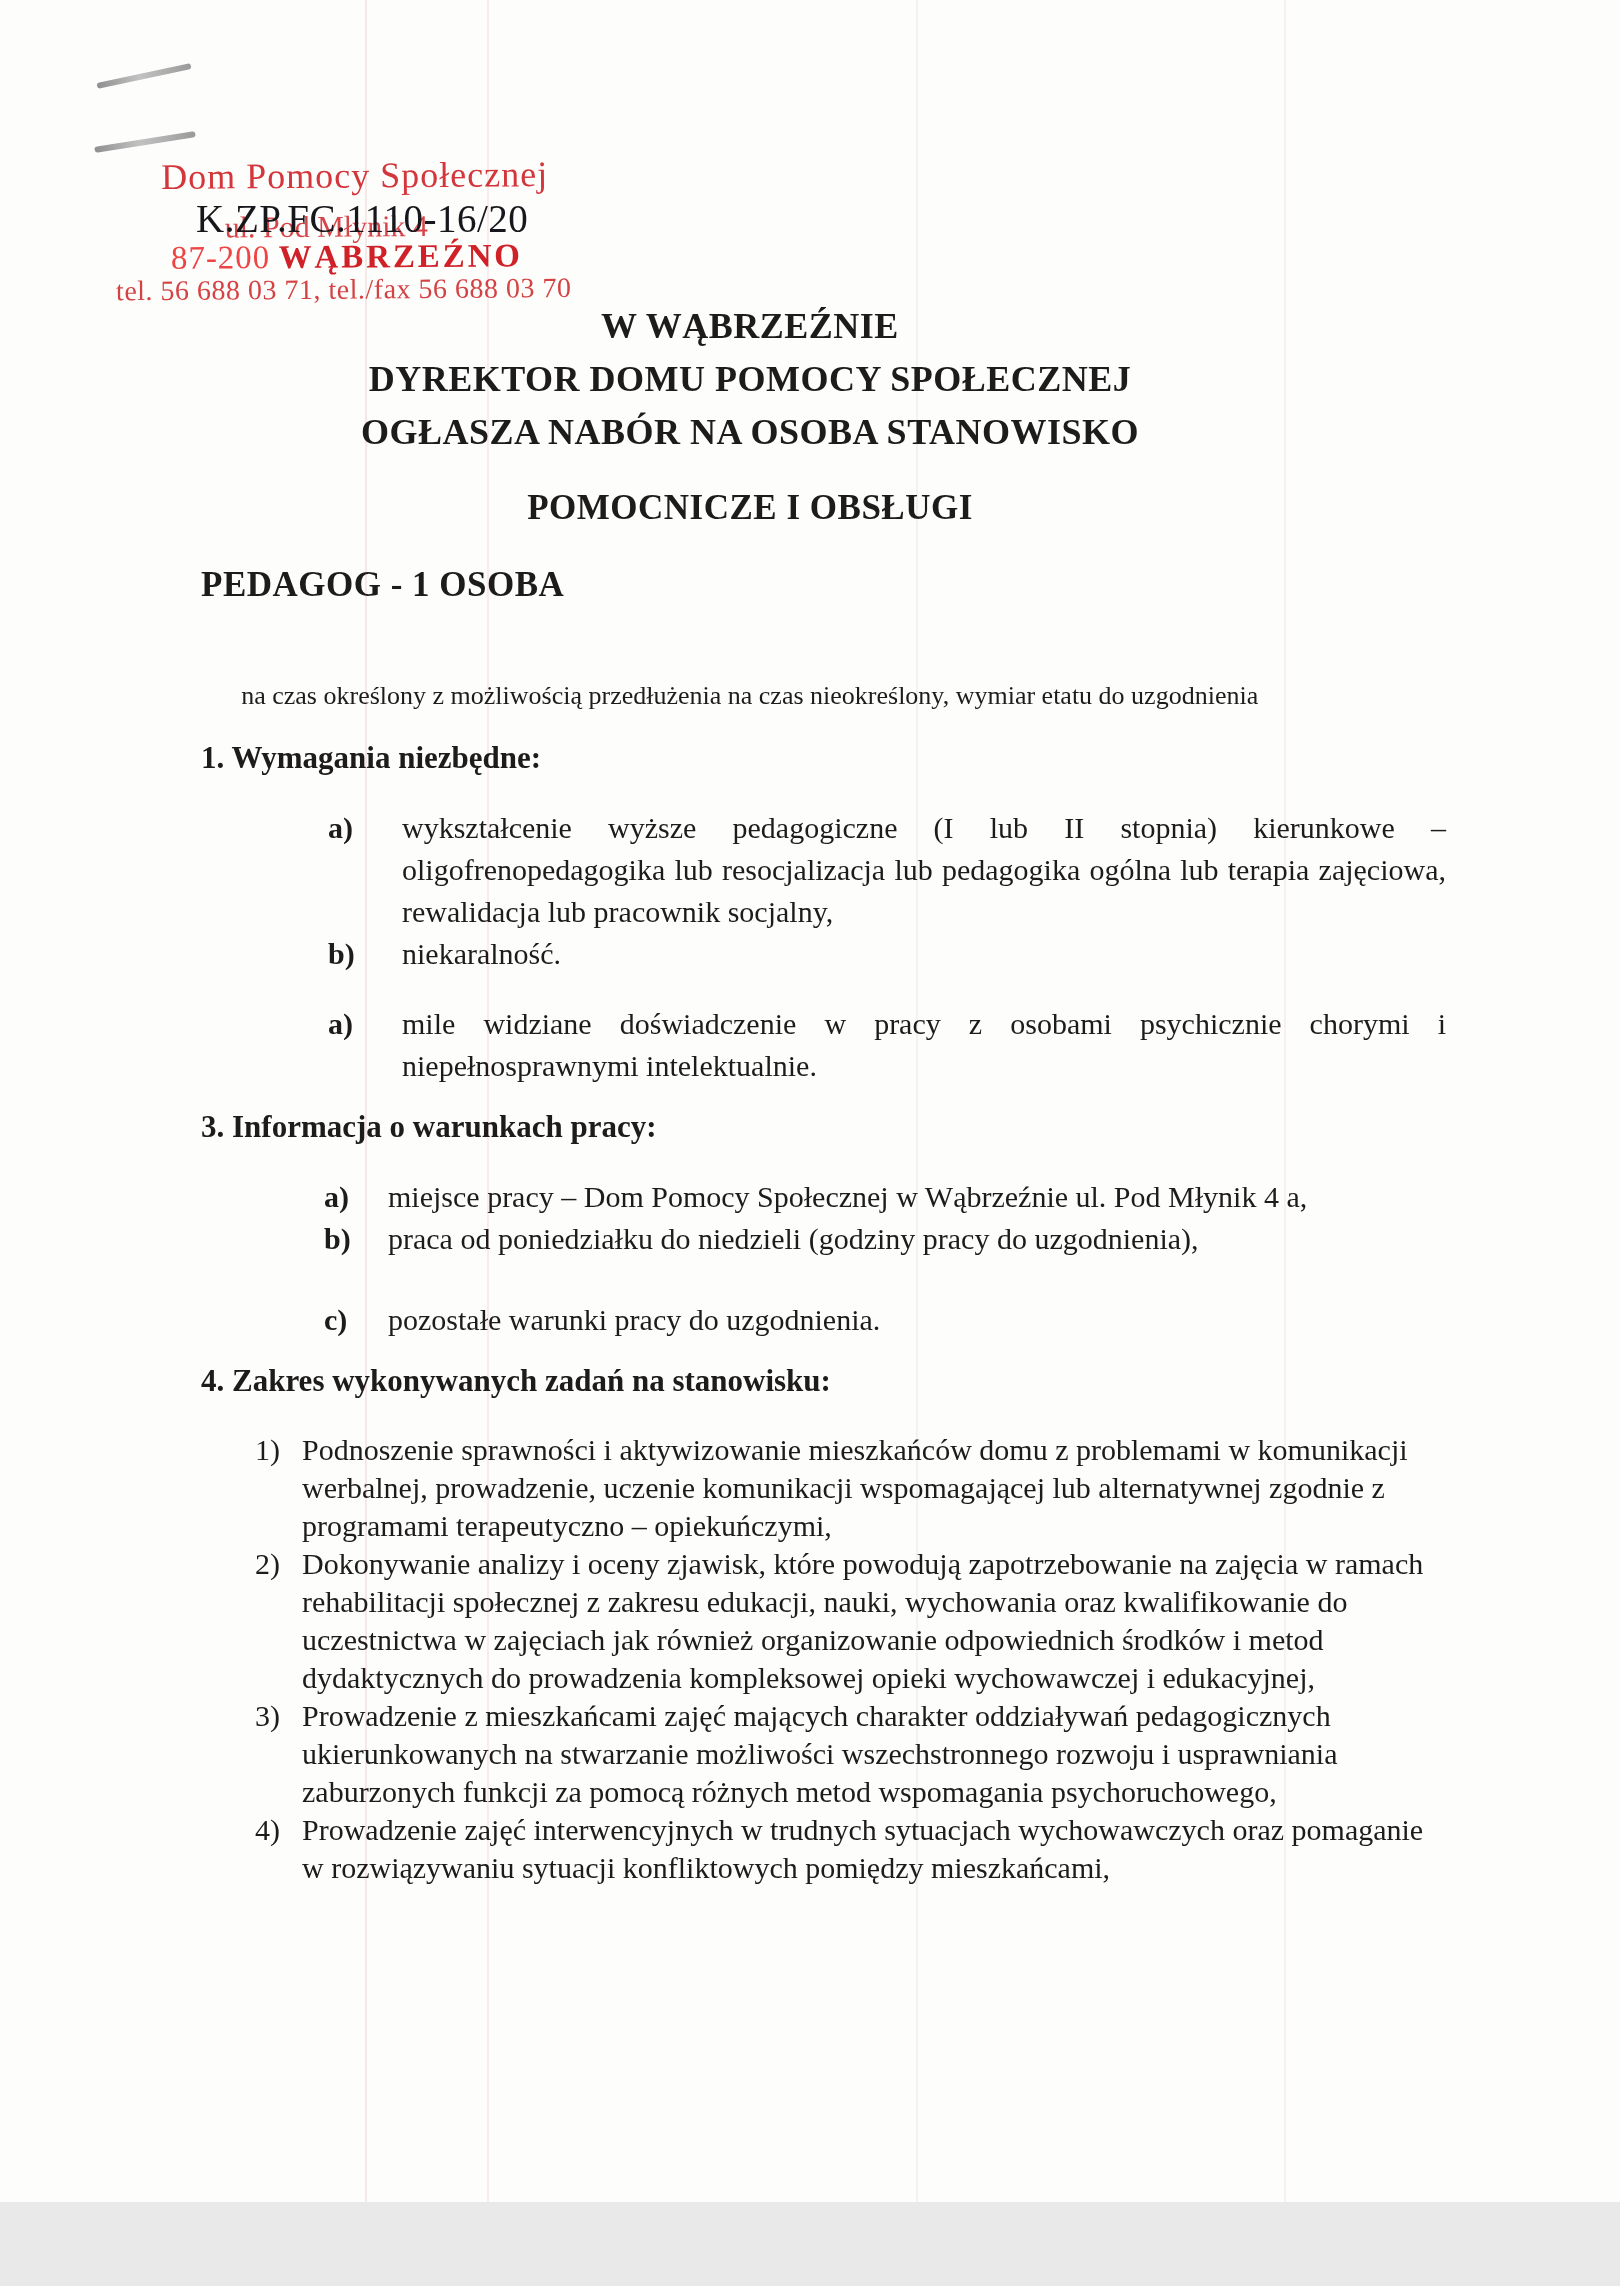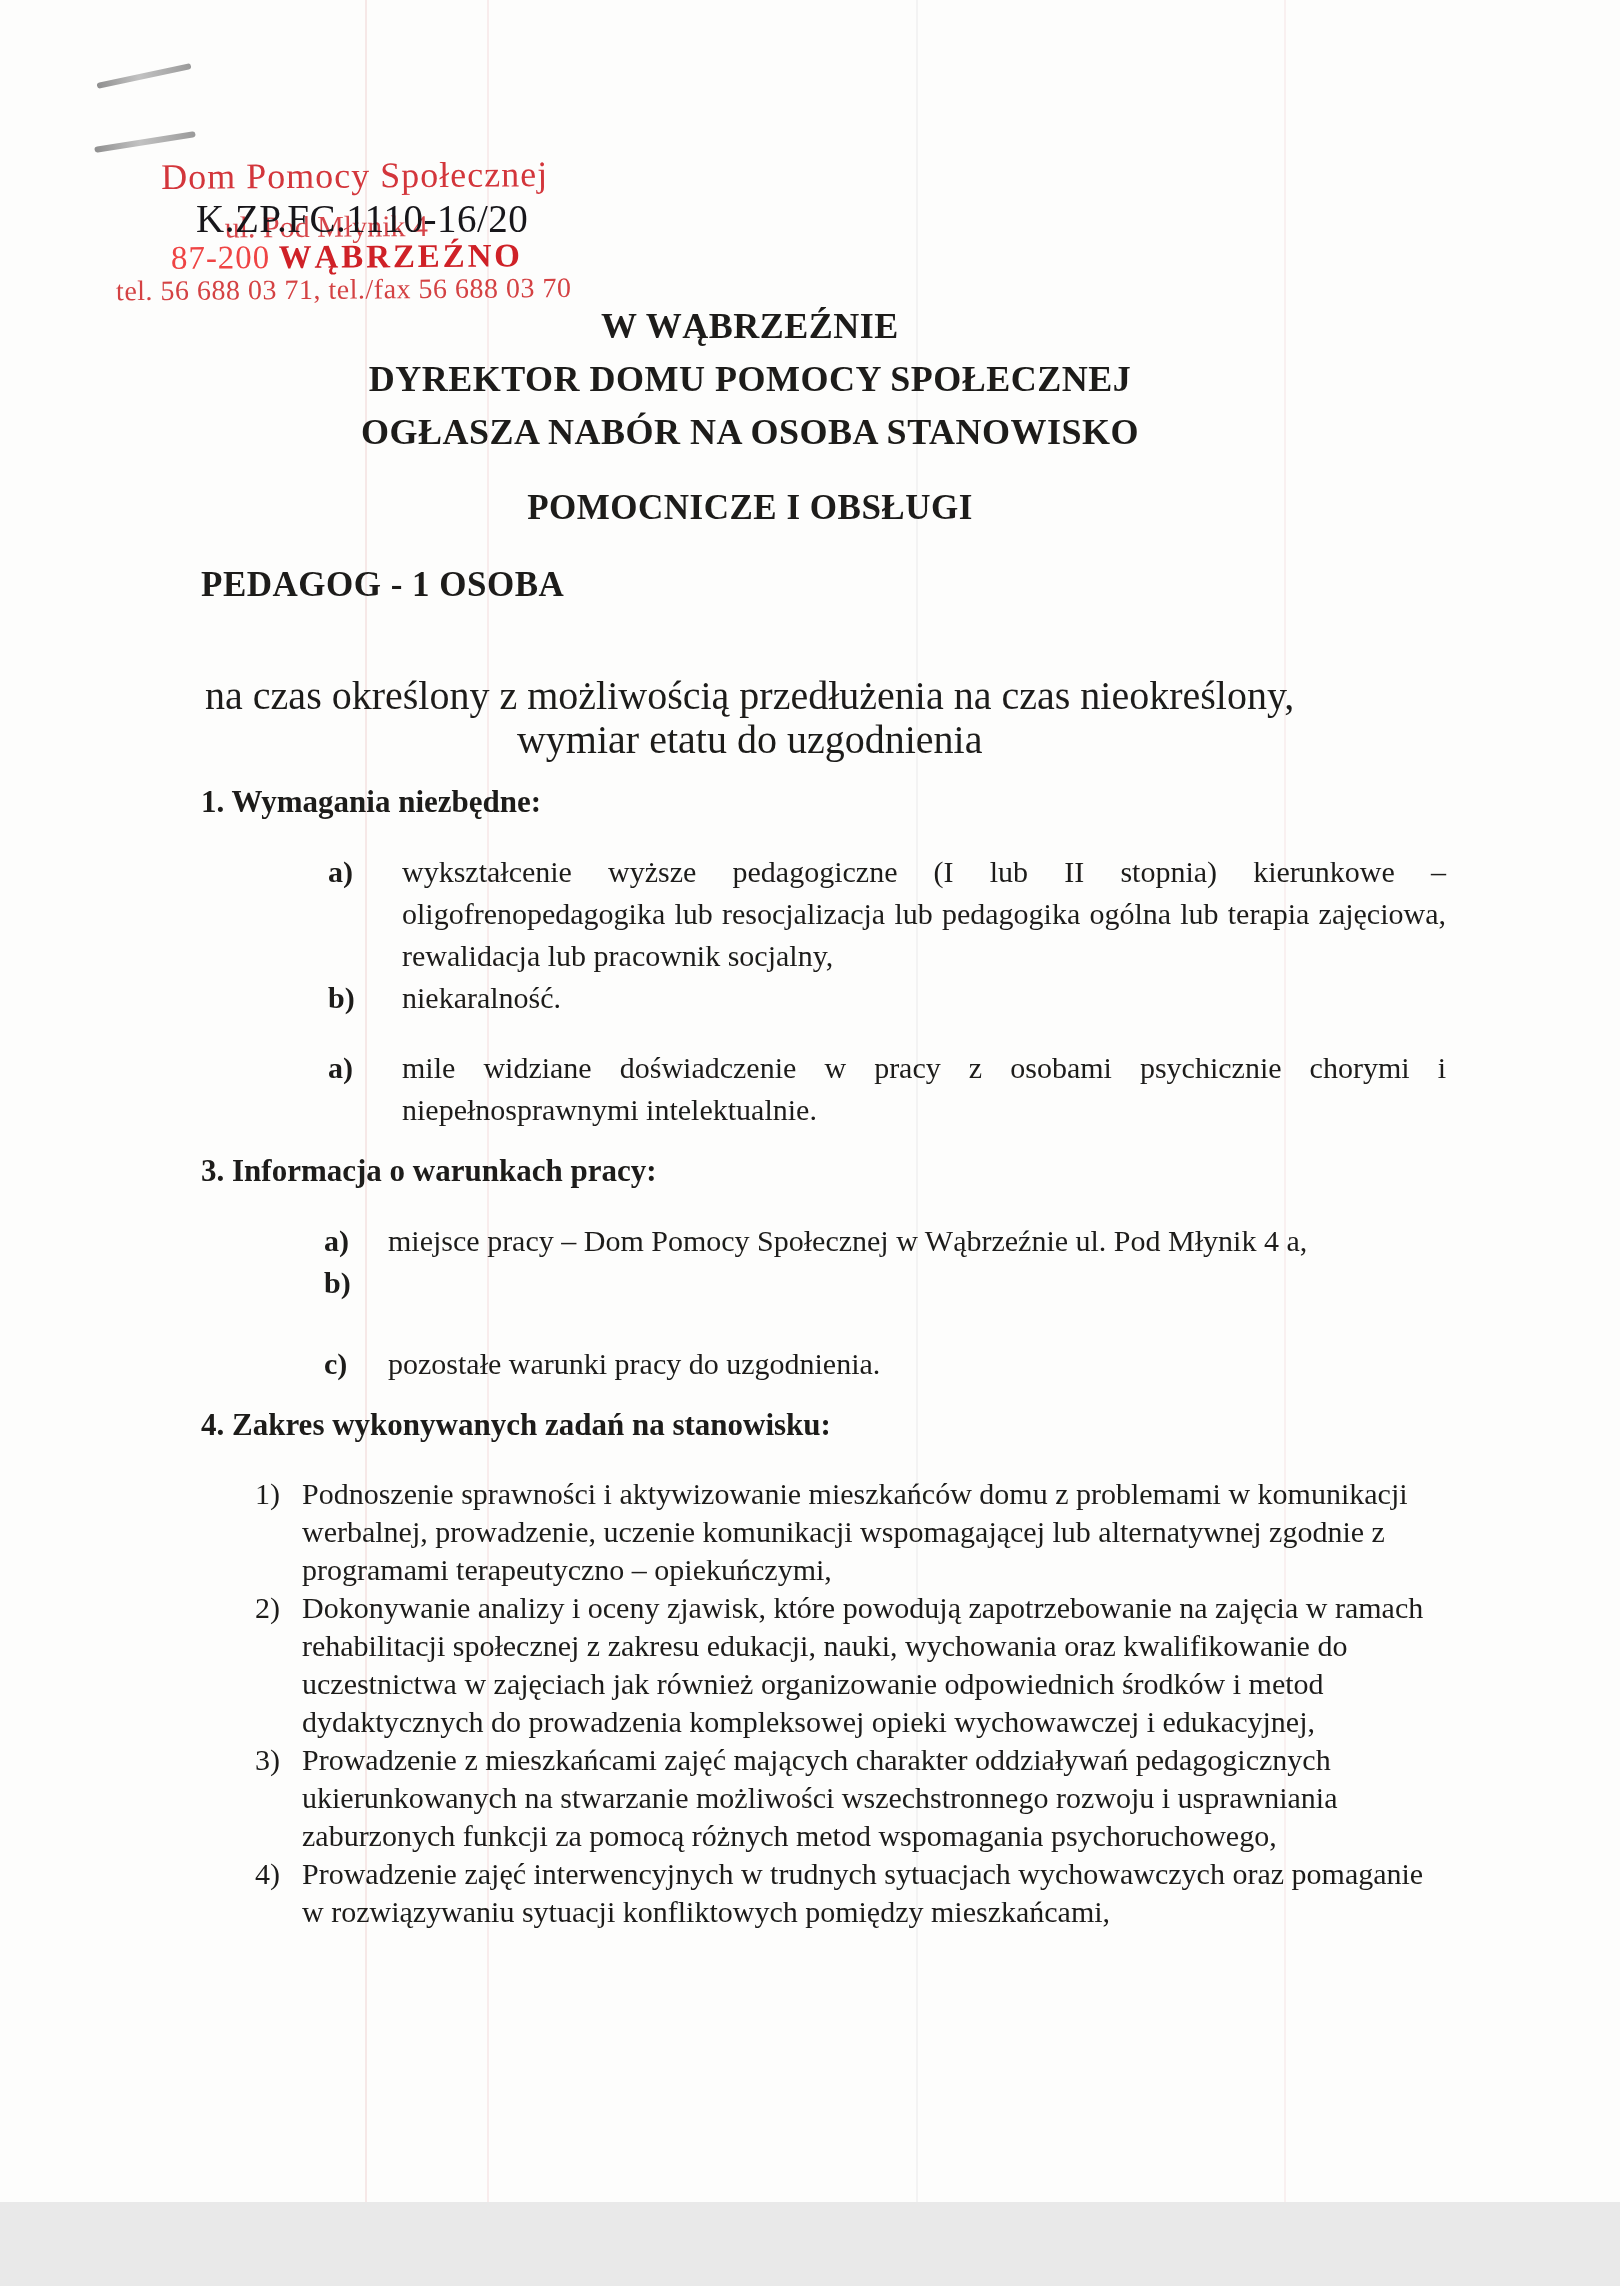--- a/index.html
+++ b/index.html
@@ -36,21 +36,21 @@
   .refnum{position:absolute;left:196px;top:196px;white-space:nowrap;
     font-size:39px;color:#17161a;z-index:2;letter-spacing:0.5px;}
   
   .content{position:absolute;left:201px;top:300px;width:1245px;}
   .title-block{width:1098px;text-align:center;}
   .title-line{font-size:36px;font-weight:bold;line-height:53px;letter-spacing:0.5px;}
   .category{width:1098px;text-align:center;font-size:35px;font-weight:bold;
     margin-top:29px;letter-spacing:0.5px;}
   .position{width:1098px;text-align:left;font-size:35px;font-weight:bold;
     margin-top:37px;letter-spacing:0.5px;}
-  .intro{width:1117px;margin-left:-9.8px;text-align:center;font-size:40px;
+  .intro{width:1117px;margin-left:-9.8px;text-align:center;font-size:26px;
     line-height:44px;margin-top:69px;}
   .section{margin-top:17px;}
   .sec-heading{font-size:31px;font-weight:bold;line-height:45px;}
   .items{margin-top:27.4px;}
   .item{display:flex;font-size:30px;line-height:42px;}
   .item-label{font-weight:bold;flex:0 0 74px;margin-left:127px;}
   .list-plain .item-label{font-weight:bold;flex:0 0 64px;margin-left:123px;}
   .item-text{flex:1;max-width:1044px;}
   .justify .item-text{text-align:justify;}
   .gap-before{margin-top:39px;}
@@ -122,20 +122,21 @@
 
     <div class="section">
       <div class="sec-heading">3. Informacja o warunkach pracy:</div>
       <div class="items list-plain">
         <div class="item">
           <span class="item-label">a)</span>
           <span class="item-text">miejsce pracy – Dom Pomocy Społecznej w Wąbrzeźnie ul. Pod Młynik 4 a,</span>
         </div>
         <div class="item">
           <span class="item-label">b)</span>
+          <span class="item-text">praca od poniedziałku do niedzieli (godziny pracy do uzgodnienia),</span>
         </div>
         <div class="item gap-before">
           <span class="item-label">c)</span>
           <span class="item-text">pozostałe warunki pracy do uzgodnienia.</span>
         </div>
       </div>
     </div>
 
     <div class="section">
       <div class="sec-heading">4. Zakres wykonywanych zadań na stanowisku:</div>

